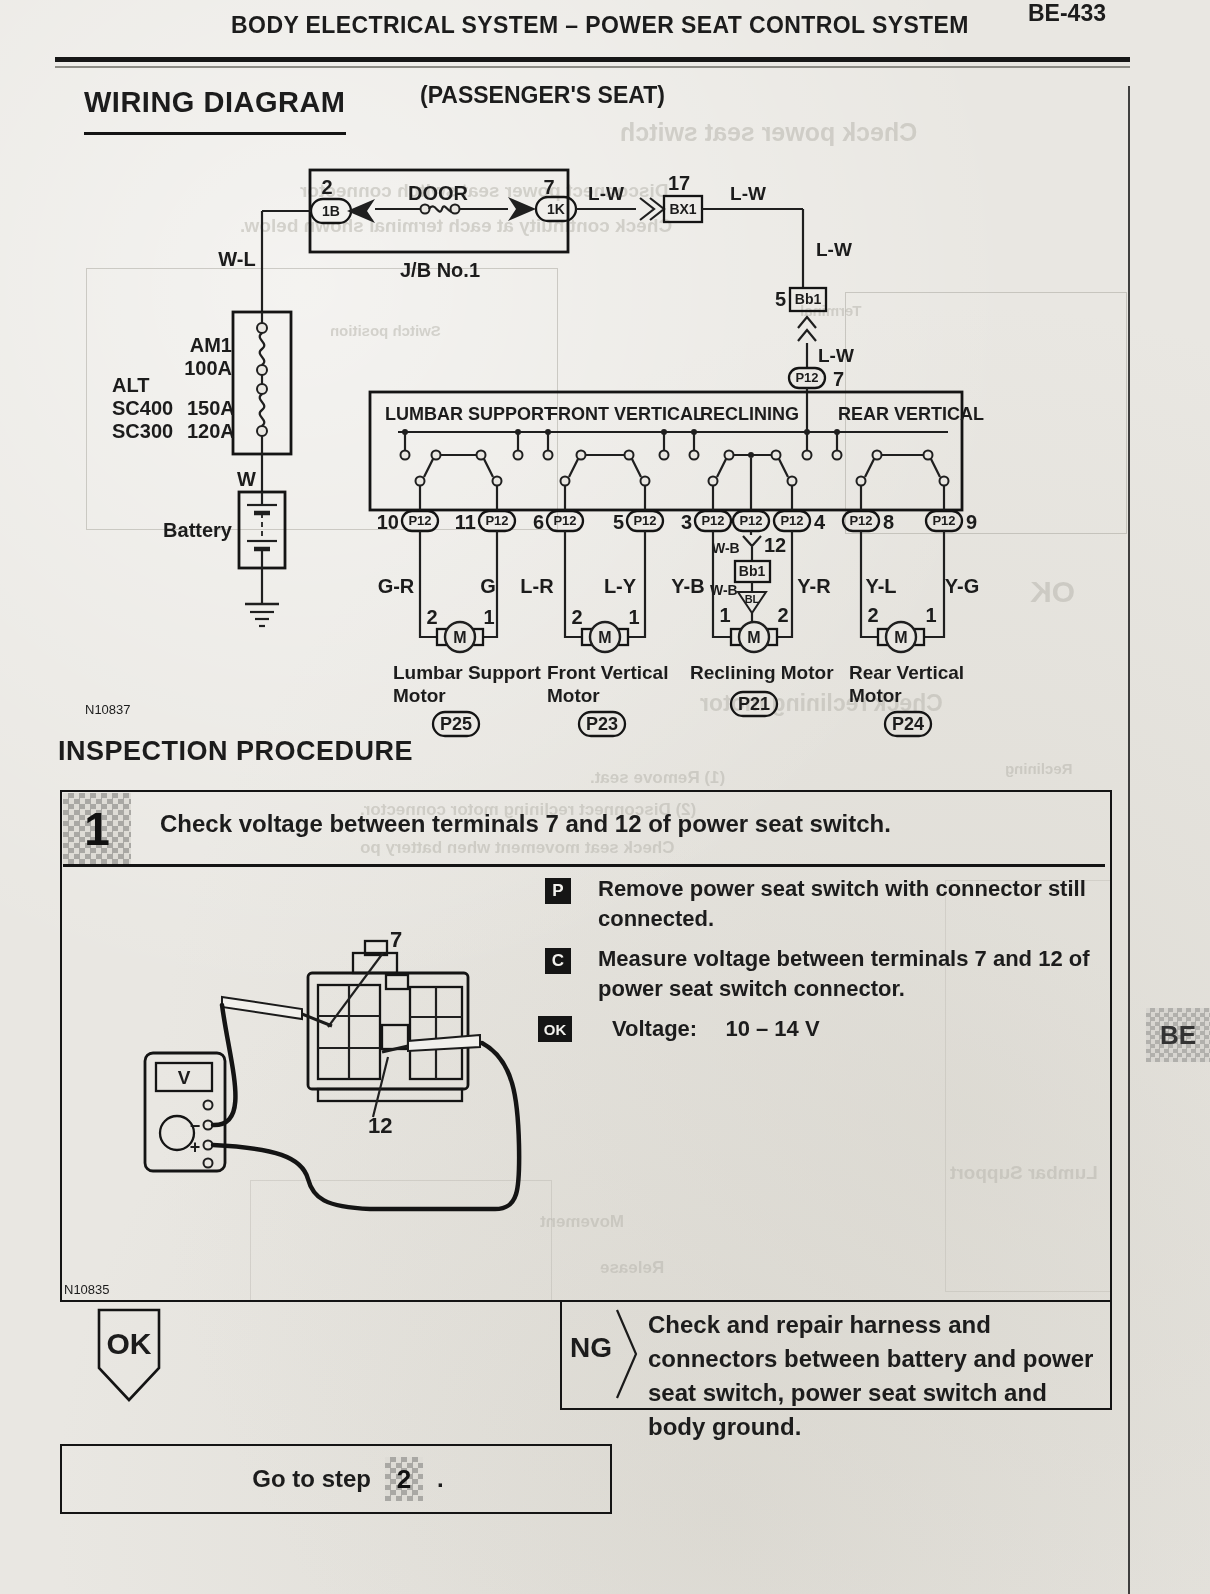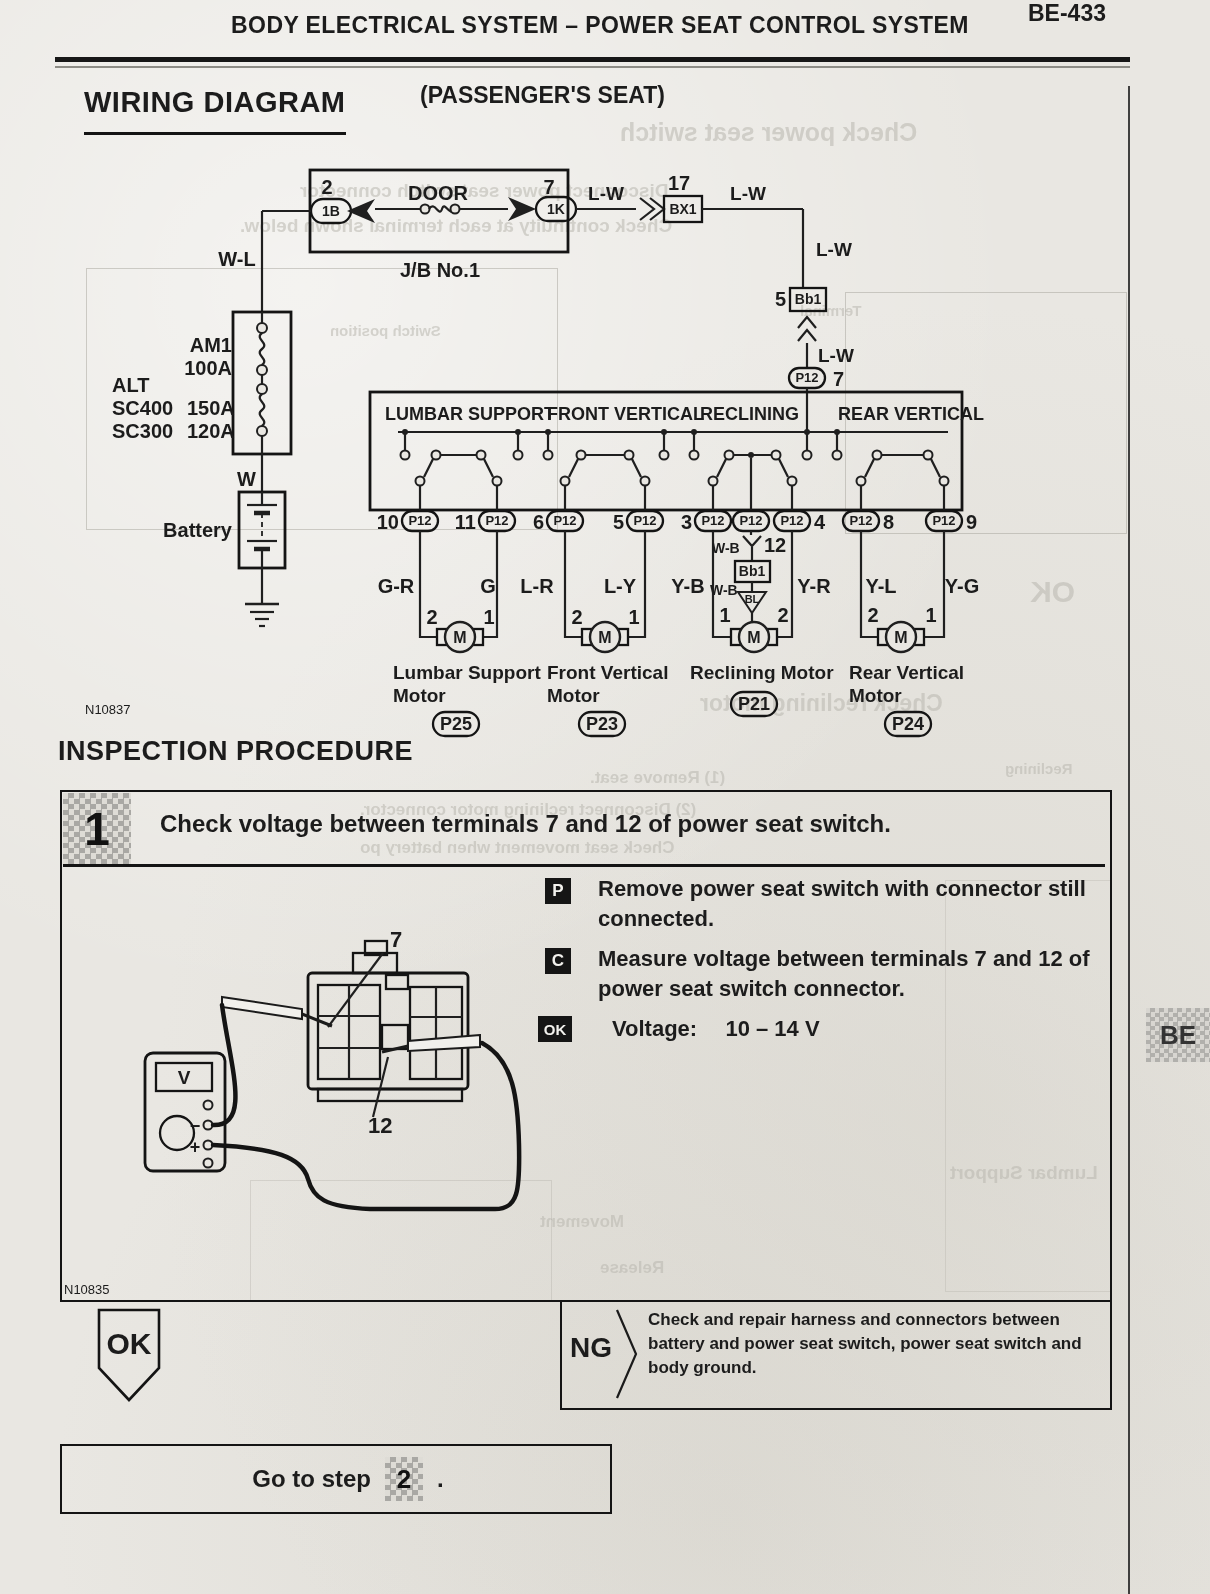--- a/index.html
+++ b/index.html
@@ -431,21 +431,21 @@
   <svg class="abs z2" style="left:95px;top:1306px;" width="72" height="104" viewBox="0 0 72 104">
     <polygon points="4,4 64,4 64,62 34,94 4,62" style="fill:none;stroke:#141414;stroke-width:2.6;"></polygon>
     <text x="34" y="48" text-anchor="middle" style="font-size:30px;font-weight:bold;">OK</text>
   </svg>
 
   <div class="abs z2 frame" style="left:560px;top:1300px;width:548px;height:106px;"></div>
   <div class="abs z2 b" style="left:570px;top:1332px;font-size:28px;">NG</div>
   <svg class="abs z2" style="left:614px;top:1306px;" width="28" height="96" viewBox="0 0 28 96">
     <polyline points="3,4 22,48 3,92" style="fill:none;stroke:#1b1b1b;stroke-width:2.2;"></polyline>
   </svg>
-  <div class="abs z2 b" style="left:648px;top:1308px;width:452px;font-size:17px;line-height:1.42;">Check and repair harness and connectors between battery and power seat switch, power seat switch and body ground.</div>
+  <div class="abs z2 b" style="left:648px;top:1308px;width:452px;font-size:24px;line-height:1.42;">Check and repair harness and connectors between battery and power seat switch, power seat switch and body ground.</div>
 
   <div class="abs z2 frame" style="left:60px;top:1444px;width:552px;height:70px;display:flex;align-items:center;gap:14px;padding-left:24px;box-sizing:border-box;">
     <span class="b" style="font-size:24px;">Go to step</span>
     <span class="checker tile-num" style="width:38px;height:44px;font-size:26px;">2</span>
     <span class="b" style="font-size:24px;">.</span>
   </div>
 
   <div class="abs z2 checker-gray tile-num" style="left:1146px;top:1008px;width:64px;height:54px;font-size:26px;color:#333;">BE</div>
 
 </div>

